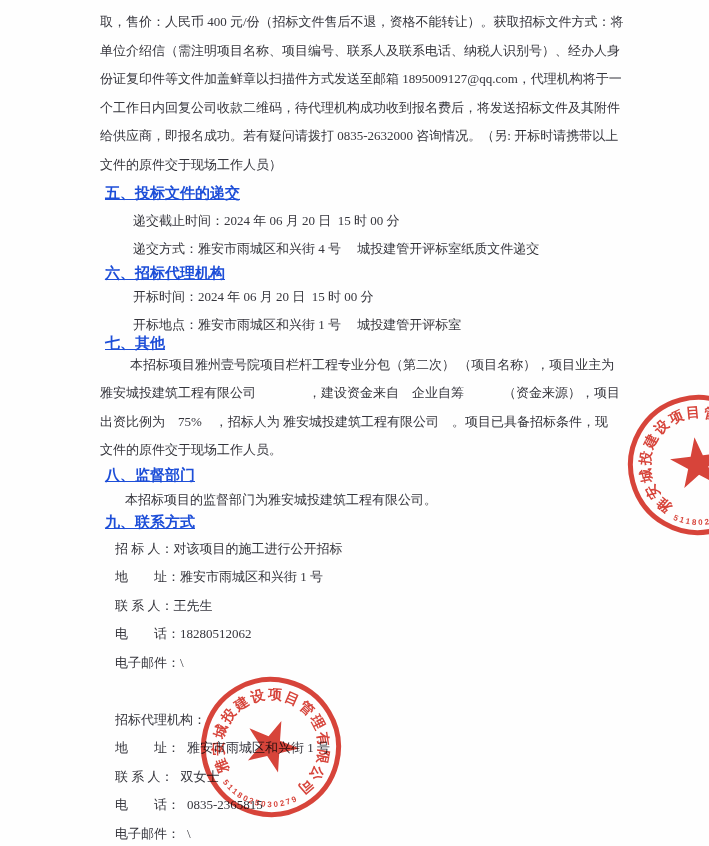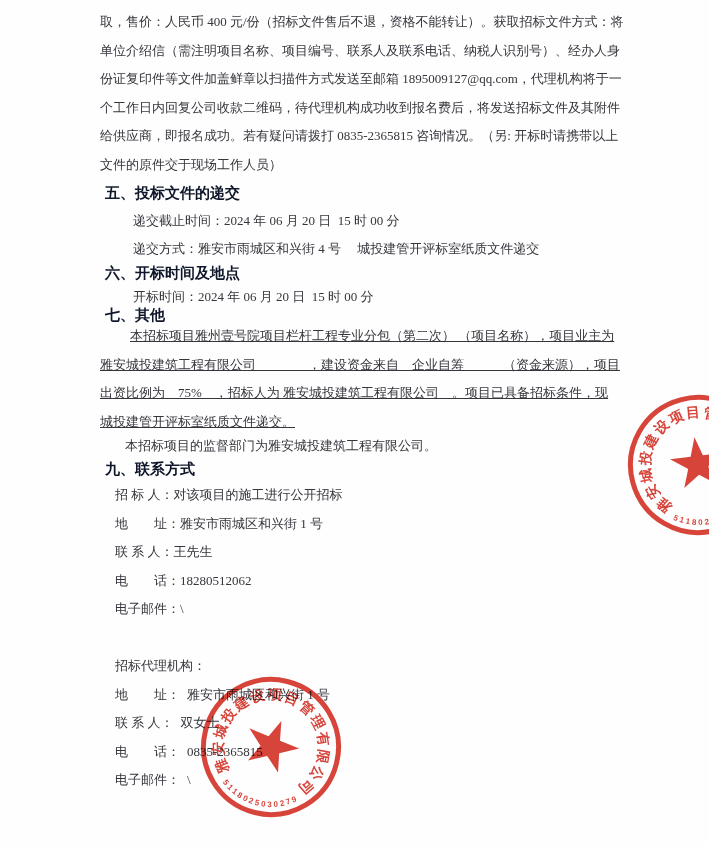--- a/index.html
+++ b/index.html
@@ -11,30 +11,30 @@
     font-family:"Liberation Serif","DejaVu Serif",serif;
     color:#35353c;
   }
   .content{
     position:absolute;left:100px;top:8px;width:524px;
     font-size:13px;line-height:28.5px;
   }
   .line{white-space:pre;}
   .heading{
     font-size:15px;font-weight:700;line-height:28.5px;
-    margin:0 0 0 5px;color:#0f172a;white-space:pre;
+    margin:0 0 0 5px;color:#1d4ed8;white-space:pre;text-decoration:underline;
   }
   .heading.h6{margin-top:-4.5px;}
   .heading.h7{margin-top:-10.5px;}
   .heading.h8{margin-top:-3.5px;}
   .heading.h9{margin-top:-6px;}
   .para{margin:0;}
   .para.detail{margin-left:33px;margin-top:-1px;}
   .para.detail.d6{margin-top:-5px;}
-  .para.body7{margin-top:-7px;text-decoration:underline;}
+  .para.body7{margin-top:-7px;}
   .para.body7 .line:first-child{padding-left:30px;}
   .para.body8{margin-top:-4px;margin-left:25px;}
   .contacts{margin:-2px 0 0 15px;}
   .contacts.agency{margin-top:28.5px;}
   .contact-row{display:flex;}
   .contact-label{white-space:pre;}
   .contact-value{white-space:pre;}
   .contacts.agency .contact-row:not(:first-child) .contact-value{padding-left:7px;}
 
   
@@ -71,43 +71,45 @@
 <body>
 
 <div class="page">
   <div class="content">
 
     <div class="para intro">
         <div class="line">取，售价：人民币 400 元/份（招标文件售后不退，资格不能转让）。获取招标文件方式：将</div>
         <div class="line">单位介绍信（需注明项目名称、项目编号、联系人及联系电话、纳税人识别号）、经办人身</div>
         <div class="line">份证复印件等文件加盖鲜章以扫描件方式发送至邮箱 1895009127@qq.com，代理机构将于一</div>
         <div class="line">个工作日内回复公司收款二维码，待代理机构成功收到报名费后，将发送招标文件及其附件</div>
-        <div class="line">给供应商，即报名成功。若有疑问请拨打 0835-2365815 咨询情况。（另: 开标时请携带以上</div>
+        <div class="line">给供应商，即报名成功。若有疑问请拨打 0835-2632000 咨询情况。（另: 开标时请携带以上</div>
         <div class="line">文件的原件交于现场工作人员）</div>
       </div>
 
     <h3 class="heading h5">五、投标文件的递交</h3>
     <div class="para detail d5">
         <div class="line">递交截止时间：2024 年 06 月 20 日  15 时 00 分</div>
         <div class="line">递交方式：雅安市雨城区和兴街 4 号　 城投建管开评标室纸质文件递交</div>
       </div>
 
-    <h3 class="heading h6">六、开标时间及地点</h3>
+    <h3 class="heading h6">六、招标代理机构</h3>
     <div class="para detail d6">
         <div class="line">开标时间：2024 年 06 月 20 日  15 时 00 分</div>
+        <div class="line">开标地点：雅安市雨城区和兴街 1 号　 城投建管开评标室</div>
       </div>
 
     <h3 class="heading h7">七、其他</h3>
     <div class="para body7">
         <div class="line">本招标项目雅州壹号院项目栏杆工程专业分包（第二次） （项目名称），项目业主为</div>
         <div class="line">雅安城投建筑工程有限公司　　　　，建设资金来自　企业自筹　　　（资金来源），项目</div>
         <div class="line">出资比例为　75%　，招标人为 雅安城投建筑工程有限公司　。项目已具备招标条件，现</div>
-        <div class="line">城投建管开评标室纸质文件递交。</div>
-      </div>
-
+        <div class="line">文件的原件交于现场工作人员。</div>
+      </div>
+
+    <h3 class="heading h8">八、监督部门</h3>
     <div class="para body8">
         <div class="line">本招标项目的监督部门为雅安城投建筑工程有限公司。</div>
       </div>
 
     <h3 class="heading h9">九、联系方式</h3>
     <div class="contacts bidder">
         <div class="contact-row">
           <span class="contact-label">招 标 人：</span>
           <span class="contact-value">对该项目的施工进行公开招标</span>
         </div>

